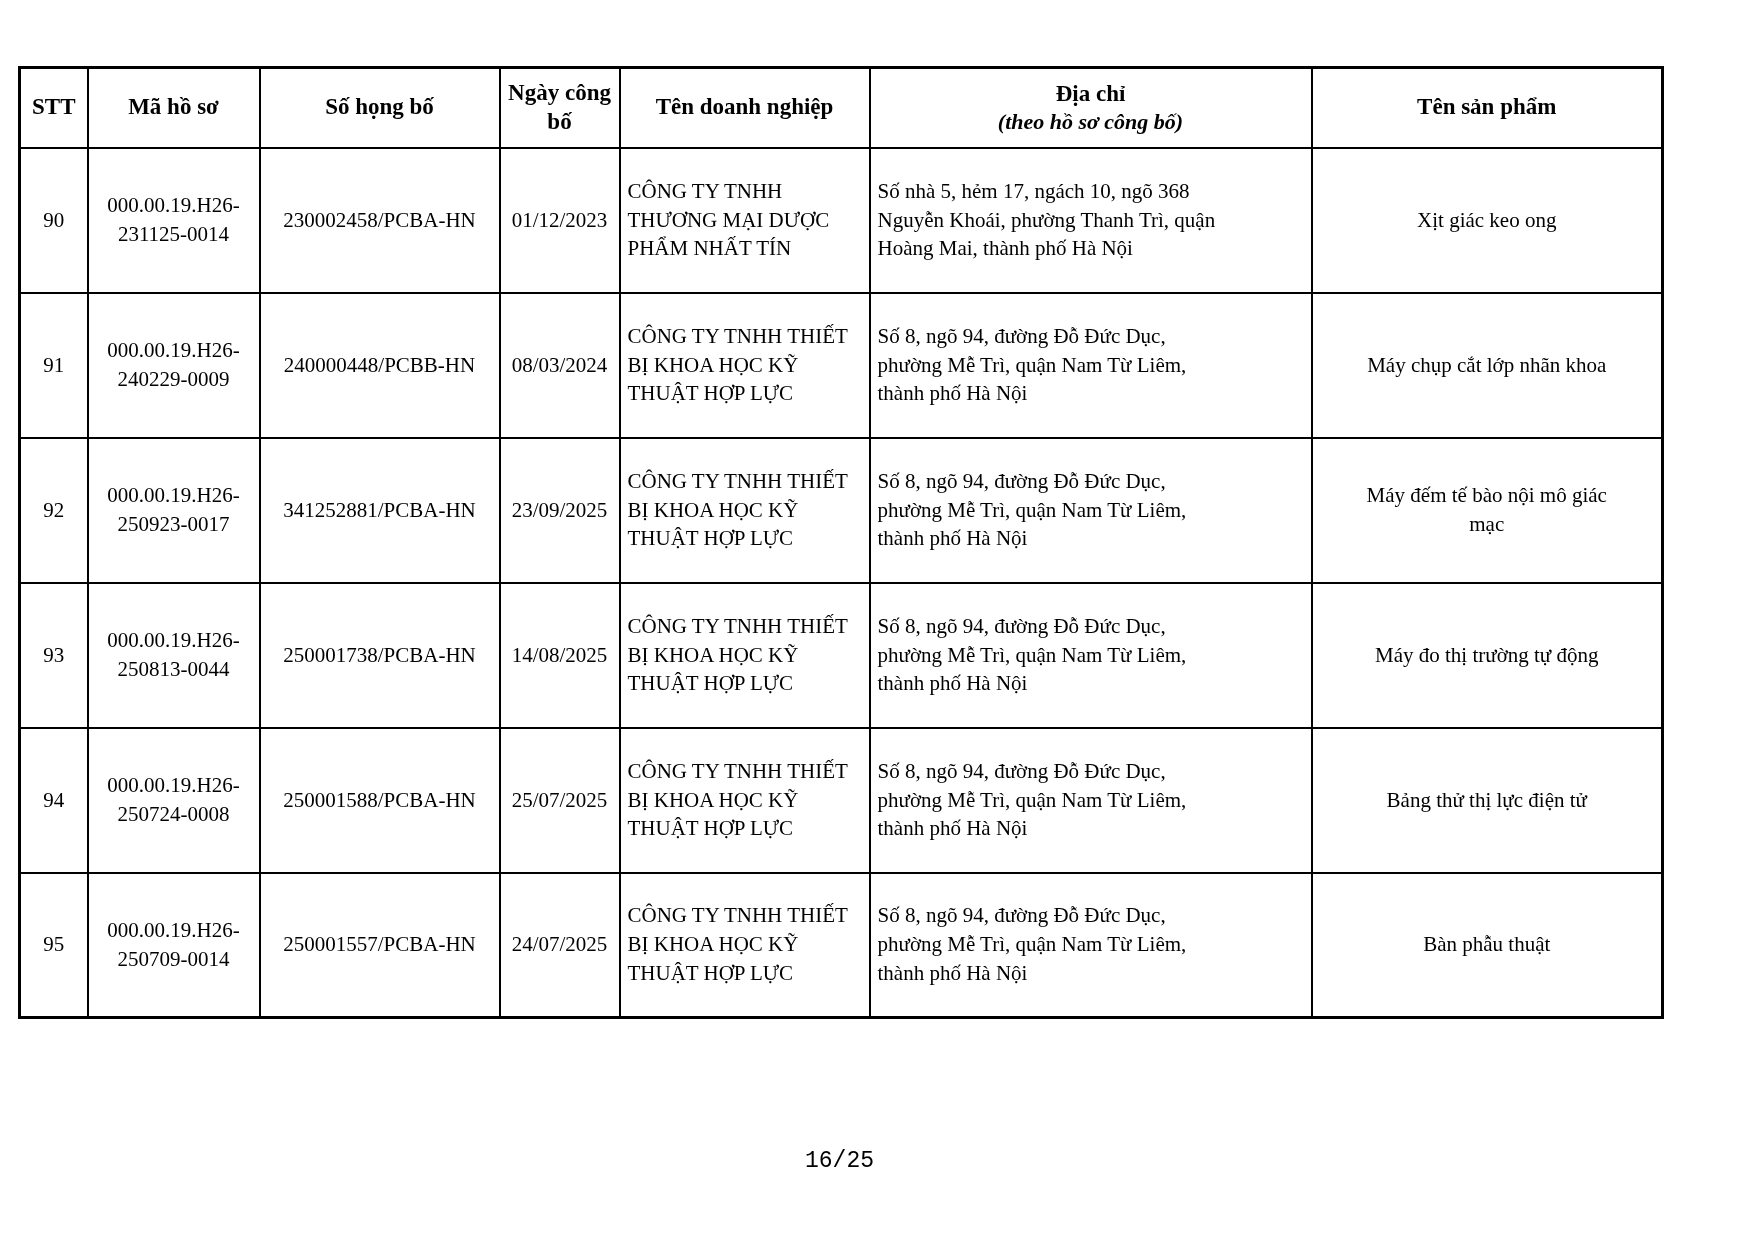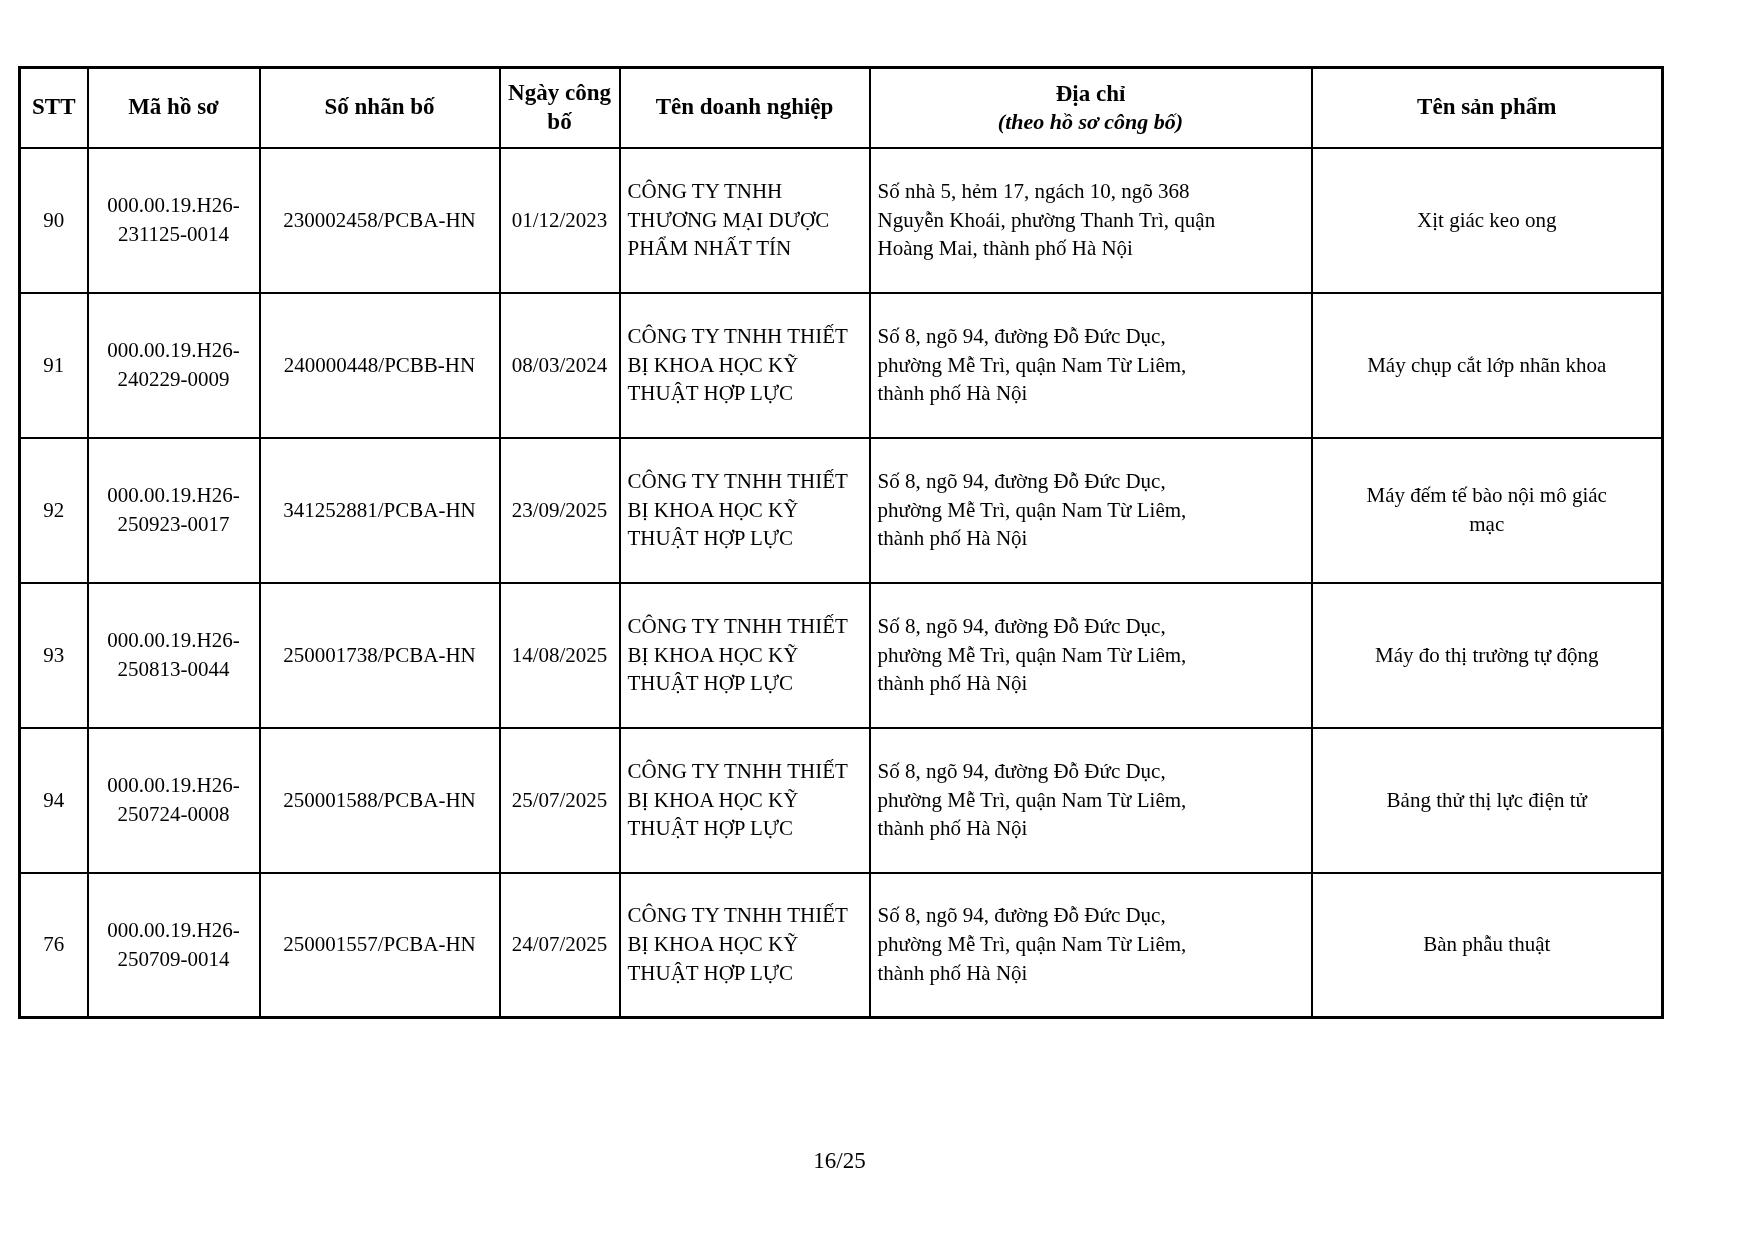--- a/index.html
+++ b/index.html
@@ -62,21 +62,21 @@
     text-align: left;
     padding-left: 7px;
     padding-right: 6px;
   }
   .footer {
     position: absolute;
     left: 18px;
     top: 1148px;
     width: 1643px;
     text-align: center;
-    font-family: Liberation Serif, serif;
+    font-family: Liberation Mono, monospace;
     font-size: 23px;
     color: #000000;
   }
 </style>
 </head>
 <body>
 
 <div class="page">
 
   <table class="decl-table">
@@ -86,21 +86,21 @@
       <col style="width:240px">
       <col style="width:120px">
       <col style="width:250px">
       <col style="width:442px">
       <col style="width:351px">
     </colgroup>
     <thead>
       <tr>
         <th>STT</th>
         <th>Mã hồ sơ</th>
-        <th>Số nhãn bố</th>
+        <th>Số họng bố</th>
         <th>Ngày công
 bố</th>
         <th>Tên doanh nghiệp</th>
         <th><span>Địa chỉ</span><span class="sub">(theo hồ sơ công bố)</span></th>
         <th>Tên sản phẩm</th>
       </tr>
     </thead>
     <tbody>
         <tr>
           <td class="col-stt">90</td>
@@ -167,21 +167,21 @@
           <td class="col-ngay_cong_bo">25/07/2025</td>
           <td class="col-ten_doanh_nghiep">CÔNG TY TNHH THIẾT
 BỊ KHOA HỌC KỸ
 THUẬT HỢP LỰC</td>
           <td class="col-dia_chi">Số 8, ngõ 94, đường Đỗ Đức Dục,
 phường Mễ Trì, quận Nam Từ Liêm,
 thành phố Hà Nội</td>
           <td class="col-ten_san_pham">Bảng thử thị lực điện tử</td>
         </tr>
         <tr>
-          <td class="col-stt">76</td>
+          <td class="col-stt">95</td>
           <td class="col-ma_ho_so">000.00.19.H26-
 250709-0014</td>
           <td class="col-so_cong_bo">250001557/PCBA-HN</td>
           <td class="col-ngay_cong_bo">24/07/2025</td>
           <td class="col-ten_doanh_nghiep">CÔNG TY TNHH THIẾT
 BỊ KHOA HỌC KỸ
 THUẬT HỢP LỰC</td>
           <td class="col-dia_chi">Số 8, ngõ 94, đường Đỗ Đức Dục,
 phường Mễ Trì, quận Nam Từ Liêm,
 thành phố Hà Nội</td>

